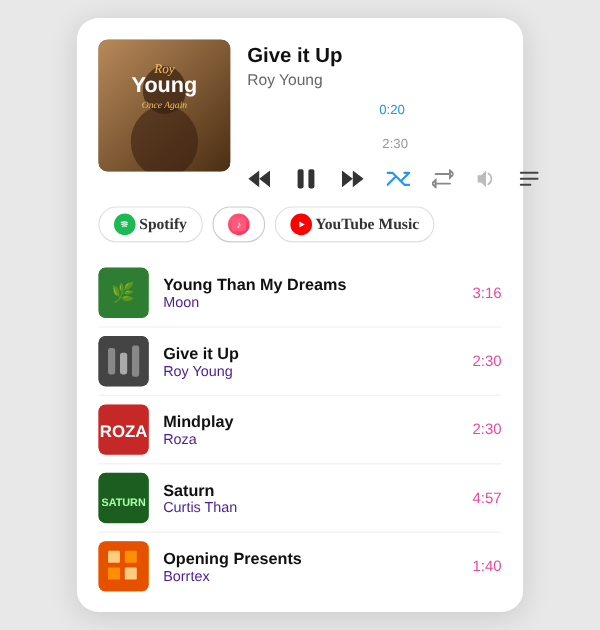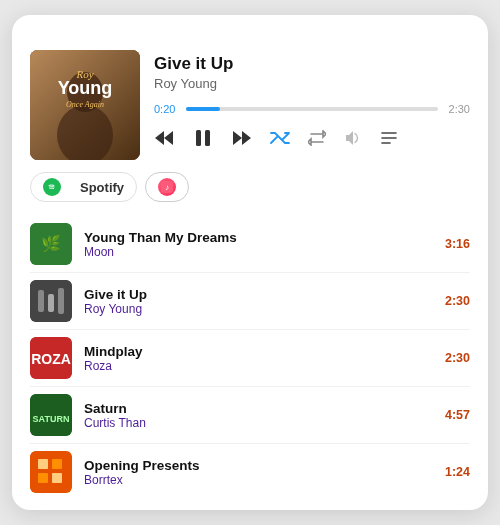--- a/index.html
+++ b/index.html
@@ -8,22 +8,22 @@
       display: flex;
       align-items: center;
       justify-content: center;
       width: 500px;
       height: 525px;
       font-family: -apple-system, BlinkMacSystemFont, 'Segoe UI', sans-serif;
     }
     .card {
       background: #fff;
       border-radius: 18px;
-      width: 476px;
-      padding: 35px 18px 10px 18px;
+      width: 372px;
+      padding: 18px 18px 10px 18px;
       box-shadow: 0 4px 24px rgba(0,0,0,0.13);
     }
     
     .now-playing {
       display: flex;
       align-items: flex-start;
       gap: 14px;
       margin-bottom: 12px;
     }
     .album-art {
@@ -58,20 +58,21 @@
     .track-artist {
       font-size: 13px;
       color: #666;
       margin-bottom: 12px;
     }
     .progress-row {
       display: flex;
       align-items: center;
       gap: 8px;
       margin-bottom: 12px;
+      flex-direction: column;
     }
     .progress-current {
       font-size: 11px;
       color: #2196F3;
       font-weight: 500;
       min-width: 24px;
     }
     .progress-bar-wrap {
       flex: 1;
       height: 4px;
@@ -115,29 +116,30 @@
     
     .service-tabs {
       display: flex;
       gap: 8px;
       margin-bottom: 14px;
       flex-wrap: wrap;
     }
     .service-tab {
       display: flex;
       align-items: center;
-      gap: 19px;
+      gap: 3px;
       padding: 5px 12px;
       border-radius: 20px;
       font-size: 13px;
       font-weight: 600;
       cursor: pointer;
       border: 1.5px solid #e0e0e0;
       background: #fff;
       color: #333;
+      font-family: Liberation Serif, serif;
     }
     .service-tab.active {
       border-color: #ccc;
       background: #fff;
       font-weight: 700;
     }
     .service-icon {
       width: 18px;
       height: 18px;
       border-radius: 50%;
@@ -179,22 +181,22 @@
       font-size: 13.5px;
       font-weight: 600;
       color: #111;
     }
     .track-artist-name {
       font-size: 12px;
       color: #4c1d95;
     }
     .track-duration {
       font-size: 12.5px;
-      color: #c2410c;
-      font-weight: 700;
+      color: #ec4899;
+      font-weight: 400;
     }
     
     .thumb-1 { background: linear-gradient(135deg, #2e7d32, #66bb6a); }
     .thumb-2 { background: linear-gradient(135deg, #333, #666); }
     .thumb-3 { background: linear-gradient(135deg, #c62828, #ef5350); }
     .thumb-4 { background: linear-gradient(135deg, #1b5e20, #388e3c); }
     .thumb-5 { background: linear-gradient(135deg, #e65100, #ff9800); }
   </style>
 </head>
 <body>
@@ -298,20 +300,29 @@
             <defs>
               <linearGradient id="appleGrad" x1="0" y1="0" x2="12" y2="12">
                 <stop offset="0%" stop-color="#fc5c7d"></stop>
                 <stop offset="100%" stop-color="#ff2d55"></stop>
               </linearGradient>
             </defs>
             <text x="6" y="9" text-anchor="middle" font-size="8" fill="white">♪</text>
           </svg>
       </div>
     </div>
+    <div class="service-tab">
+      <div class="service-icon youtube">
+        <svg width="12" height="12" viewBox="0 0 12 12">
+            <circle cx="6" cy="6" r="6" fill="#FF0000"></circle>
+            <polygon points="4.5,3.5 9,6 4.5,8.5" fill="white"></polygon>
+          </svg>
+      </div>
+      <span>YouTube Music</span>
+    </div>
   </div>
 
   <div class="track-list">
 
     <div class="track-item">
       <div class="track-thumb thumb-1">
         <svg width="42" height="42" viewBox="0 0 42 42">
             <rect width="42" height="42" rx="6" fill="#2e7d32"></rect>
             <text x="21" y="26" text-anchor="middle" font-size="16" fill="white">🌿</text>
           </svg>
@@ -374,16 +385,16 @@
             <rect x="8" y="8" width="10" height="10" rx="1" fill="#ffcc80"></rect>
             <rect x="22" y="8" width="10" height="10" rx="1" fill="#ff8f00"></rect>
             <rect x="8" y="22" width="10" height="10" rx="1" fill="#ff8f00"></rect>
             <rect x="22" y="22" width="10" height="10" rx="1" fill="#ffcc80"></rect>
           </svg>
       </div>
       <div class="track-meta">
         <div class="track-name">Opening Presents</div>
         <div class="track-artist-name">Borrtex</div>
       </div>
-      <span class="track-duration">1:24</span>
+      <span class="track-duration">1:40</span>
     </div>
   </div>
 </div>
 
 </body></html>

